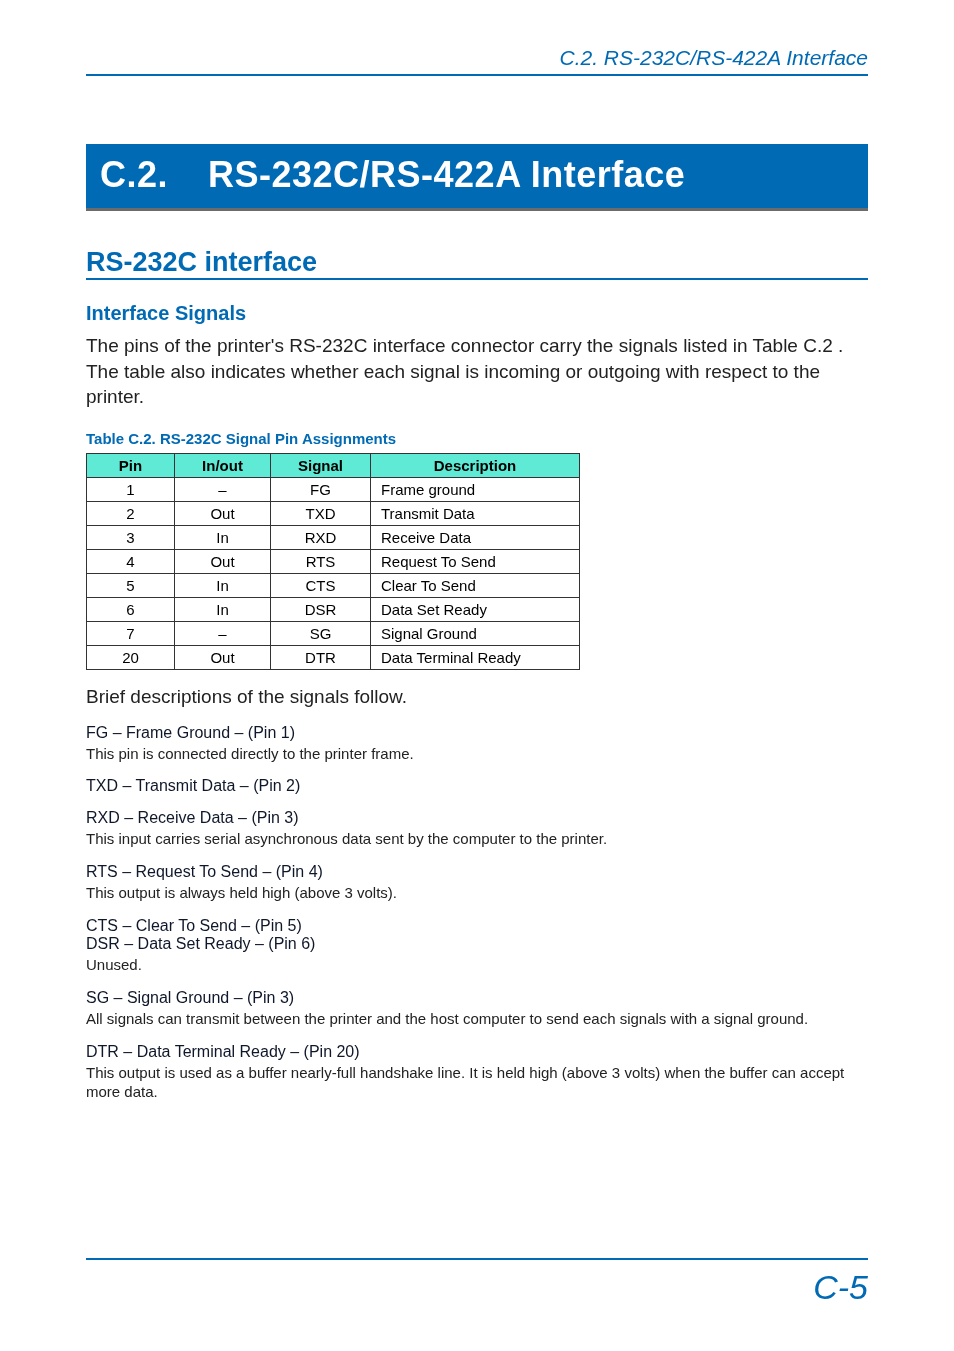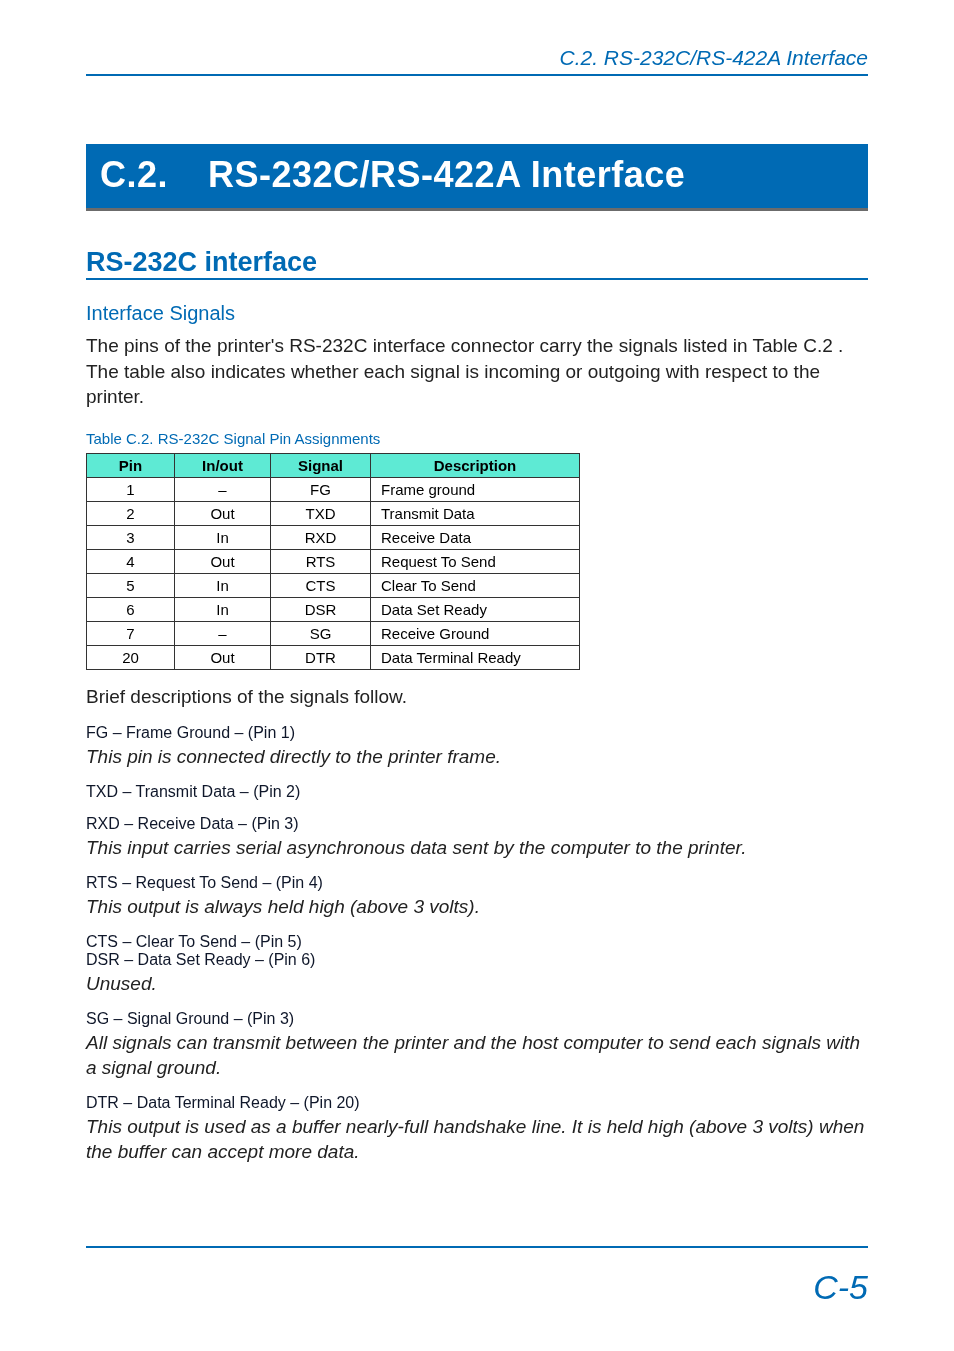--- a/index.html
+++ b/index.html
@@ -37,33 +37,33 @@
   .h1 .numpad { display:inline-block; width: 108px; }
   .h2 {
     color: #006ab4;
     font-weight: 700;
     font-size: 27px;
     border-bottom: 2px solid #006ab4;
     margin: 0 0 22px 0;
   }
   .h3 {
     color: #006ab4;
-    font-weight: 400;
+    font-weight: 700;
     font-size: 20px;
     margin: 0 0 8px 0;
   }
   .body-text {
     font-size: 19px;
     line-height: 1.35;
     margin: 4px 0 16px 0;
     color: #222;
   }
   .table-caption {
     color: #006ab4;
-    font-weight: 400;
+    font-weight: 700;
     font-size: 15px;
     margin: 20px 0 6px 0;
   }
   table.signal-table {
     border-collapse: collapse;
     width: 494px;
     margin-bottom: 14px;
   }
   table.signal-table th, table.signal-table td {
     border: 1px solid #333;
@@ -78,32 +78,31 @@
   }
   table.signal-table td.c { text-align: center; }
   table.signal-table td.l { text-align: left; }
   .sig-head {
     color: #0f172a;
     font-weight: 400;
     font-size: 16px;
     margin: 14px 0 2px 0;
   }
   .sig-body {
-    font-size: 19px;
+    font-size: 15px;
     line-height: 1.32;
     margin: 0 0 10px 0;
     color: #222;
-    font-style: italic;
   }
   .footer {
     position: absolute;
     left: 86px; right: 86px;
     bottom: 44px;
     border-top: 2px solid #006ab4;
-    padding-top: 20px;
+    padding-top: 8px;
     text-align: right;
   }
   .page-number {
     color: #006ab4;
     font-style: italic;
     font-size: 34px;
   }
 </style>
 </head>
 <body>
@@ -166,21 +165,21 @@
         <tr>
           <td class="c">6</td>
           <td class="c">In</td>
           <td class="c">DSR</td>
           <td class="l">Data Set Ready</td>
         </tr>
         <tr>
           <td class="c">7</td>
           <td class="c">–</td>
           <td class="c">SG</td>
-          <td class="l">Receive Ground</td>
+          <td class="l">Signal Ground</td>
         </tr>
         <tr>
           <td class="c">20</td>
           <td class="c">Out</td>
           <td class="c">DTR</td>
           <td class="l">Data Terminal Ready</td>
         </tr>
       </tbody>
   </table>
 

